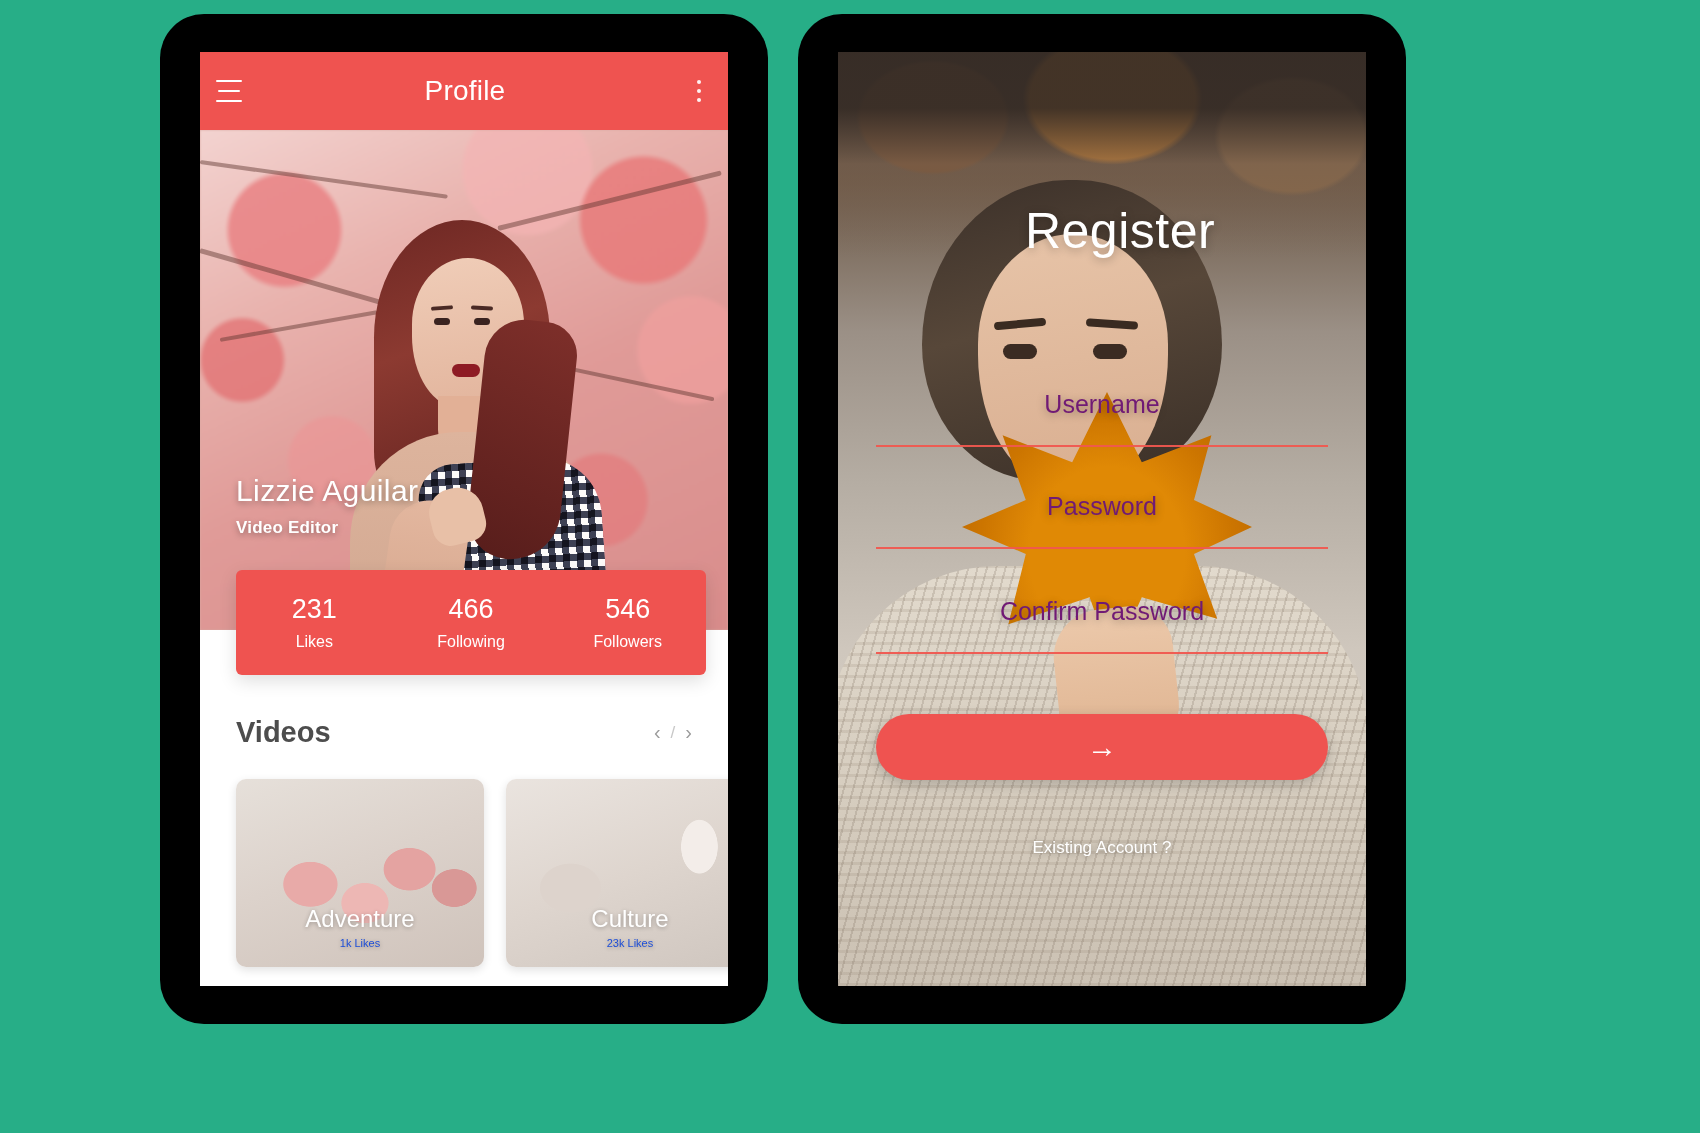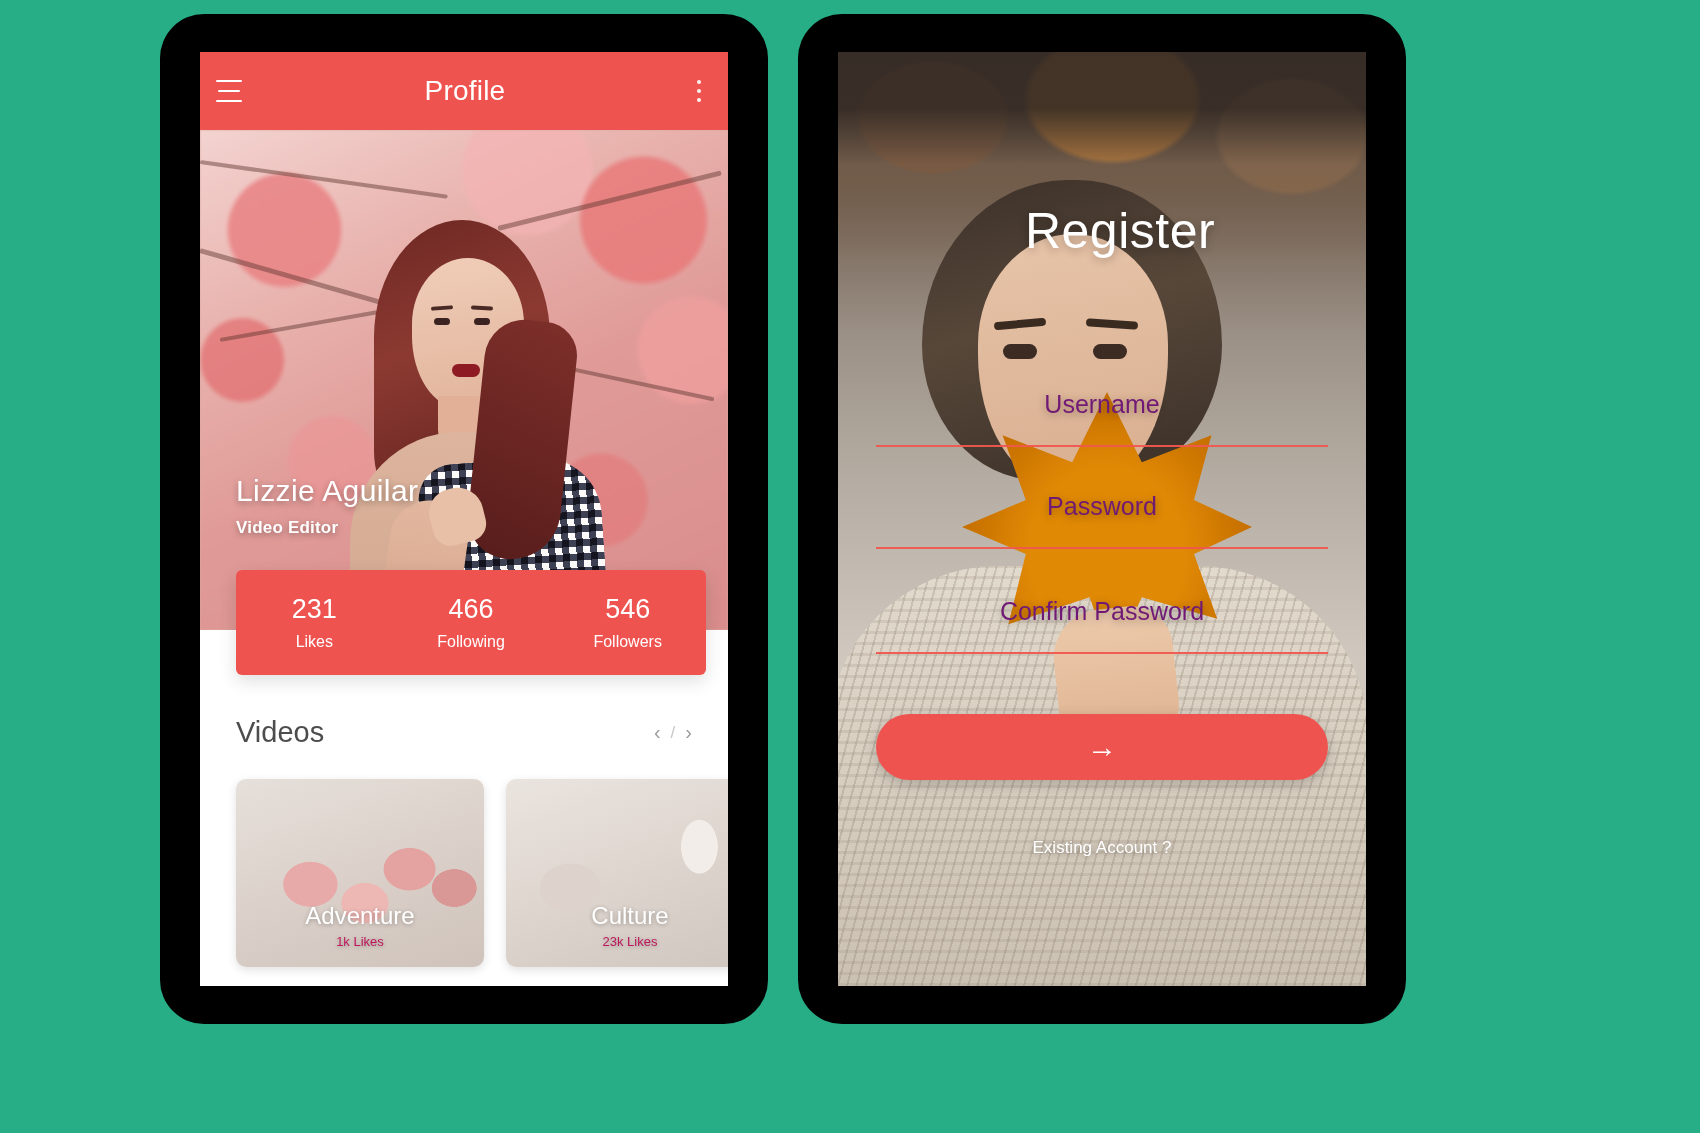--- a/index.html
+++ b/index.html
@@ -166,21 +166,21 @@
   .stat { flex: 1; display:flex; flex-direction: column; align-items:center; justify-content:center; }
   .stat-num { color:#fff; font-size: 27px; font-weight: 400; }
   .stat-lbl { color:#fff; font-size: 16px; margin-top: 8px; font-weight: 400;}
 
   .body-area { background:#fff; padding-top: 64px; }
 
   .videos-head {
     display:flex; align-items:center; justify-content: space-between;
     padding: 0 36px 0 36px; margin-top: 22px;
   }
-  .videos-title { font-size: 29px; color:#4d4d4d; font-weight: 400; }
+  .videos-title { font-size: 29px; color:#4d4d4d; font-weight: 700; }
   .pager { display:flex; align-items:center; gap: 10px; color:#9b9b9b; font-size: 20px;}
   .pager span { cursor:pointer; }
   .pager .sep { color:#c8c8c8; font-size: 17px; }
 
   .cards { display:flex; gap: 22px; padding: 30px 0 0 36px; }
   .vcard {
     width: 248px; height: 188px; border-radius: 10px; overflow: hidden;
     position: relative; flex: 0 0 auto;
     box-shadow: 0 3px 10px rgba(0,0,0,.12);
   }
@@ -198,21 +198,21 @@
       radial-gradient(ellipse 30px 44px at 78% 36%, #f3ede9 0 60%, transparent 62%),
       radial-gradient(ellipse 12px 16px at 78% 30%, #e2473f 0 65%, transparent 68%),
       radial-gradient(ellipse 50px 40px at 26% 58%, #ddd3cc 0 60%, transparent 62%),
       linear-gradient(160deg,#eae4df 0%,#ded5ce 50%,#cfc6bf 100%);
   }
   .vcard .cap {
     position:absolute; left: 0; right:0; bottom: 18px; text-align:center;
     text-shadow: 0 1px 4px rgba(0,0,0,.3);
   }
   .vcard .cap .t { color:#fff; font-size: 24px; font-weight: 400; }
-  .vcard .cap .s { color:#be185d; font-size: 13px; margin-top: 4px; }
+  .vcard .cap .s { color:#1d4ed8; font-size: 11px; margin-top: 4px; }
 
   
   .reg-screen { position: relative; background:#c9bcae; }
   .reg-bg {
     position:absolute; inset:0;
     background:
       linear-gradient(180deg, rgba(54,44,38,.92) 0 6%, rgba(120,96,78,.55) 12%, rgba(0,0,0,0) 22%),
       radial-gradient(ellipse 120px 90px at 18% 7%, #7a5436 0 60%, transparent 64%),
       radial-gradient(ellipse 150px 110px at 52% 5%, #d9892f 0 55%, transparent 60%),
       radial-gradient(ellipse 130px 100px at 86% 9%, #8a6a4a 0 55%, transparent 60%),

